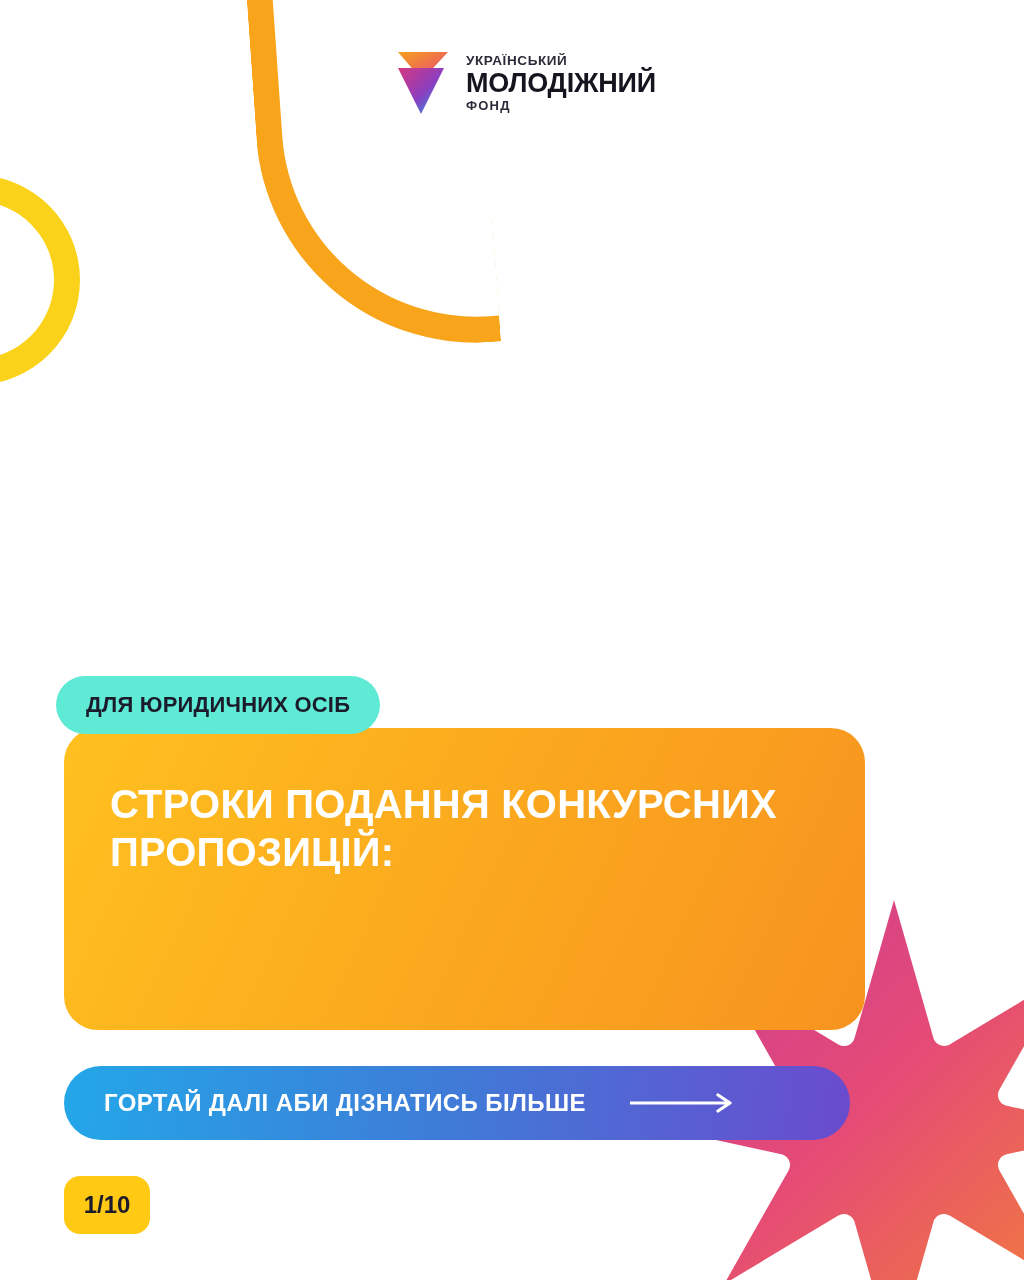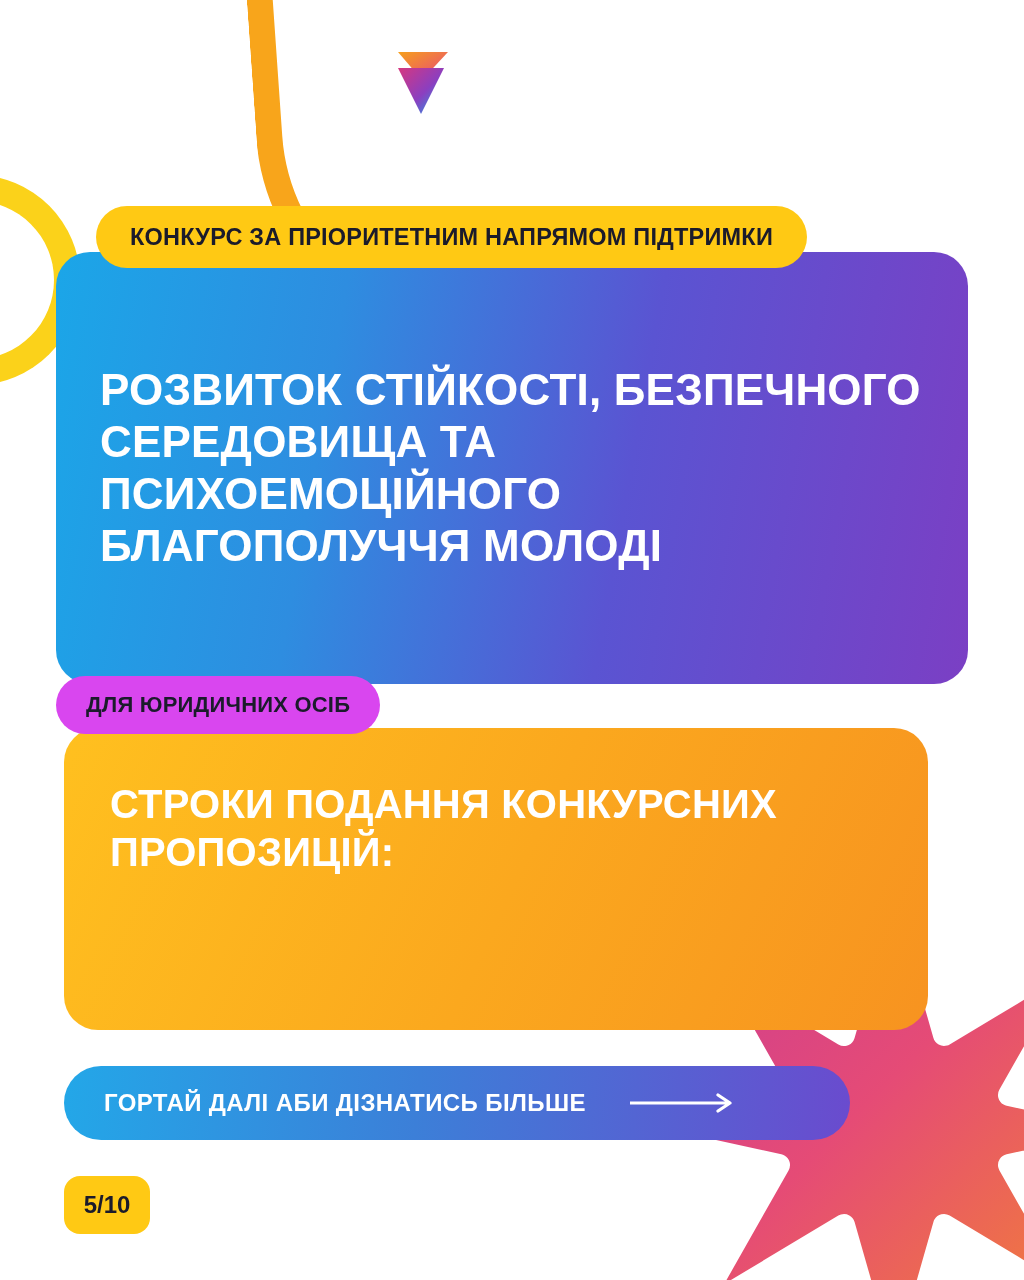--- a/index.html
+++ b/index.html
@@ -132,39 +132,39 @@
     letter-spacing: 0.2px;
     text-transform: uppercase;
   }
 
   .pill-yellow2 {
     position: absolute;
     left: 56px;
     top: 676px;
     height: 58px;
     padding: 0 30px;
-    background: #d946ef;
+    background: #5eead4;
     border-radius: 29px;
     display: flex;
     align-items: center;
     z-index: 4;
   }
   .pill-yellow2 span {
     font-size: 22px;
     font-weight: 800;
     color: #1b1b2b;
     letter-spacing: 0.2px;
     white-space: nowrap;
   }
 
   .card-orange {
     position: absolute;
     left: 64px;
     top: 728px;
-    width: 864px;
+    width: 801px;
     height: 302px;
     border-radius: 34px;
     background: linear-gradient(115deg, #FFC01F 0%, #FBA81E 52%, #F79320 100%);
     z-index: 3;
   }
   .card-orange h2 {
     position: absolute;
     left: 46px;
     top: 52px;
     width: 790px;
@@ -262,29 +262,28 @@
           <linearGradient id="lgB" x1="0" y1="0" x2="1" y2="1">
             <stop offset="0%" stop-color="#D7377F"></stop>
             <stop offset="55%" stop-color="#8B3FC0"></stop>
             <stop offset="100%" stop-color="#17A6E8"></stop>
           </linearGradient>
         </defs>
         <path d="M6 6 L56 6 L30 34 Z" fill="url(#lgA)"></path>
         <path d="M6 22 L52 22 L29 68 Z" fill="url(#lgB)"></path>
       </svg>
     </div>
-  </div>
-
-  <div class="pill-yellow">
-    <span>КОНКУРС ЗА ПРІОРИТЕТНИМ НАПРЯМОМ ПІДТРИМКИ</span>
-  </div>
-
-  <div class="card-blue">
-    <h1>РОЗВИТОК СТІЙКОСТІ, БЕЗПЕЧНОГО СЕРЕДОВИЩА ТА ПСИХОЕМОЦІЙНОГО БЛАГОПОЛУЧЧЯ МОЛОДІ</h1>
-  </div>
+    <div class="logo-text">
+      <div class="logo-l1">УКРАЇНСЬКИЙ</div>
+      <div class="logo-l2">МОЛОДІЖНИЙ</div>
+      <div class="logo-l3">ФОНД</div>
+    </div>
+  </div>
+
+
 
   <div class="pill-yellow2">
     <span>ДЛЯ ЮРИДИЧНИХ ОСІБ</span>
   </div>
 
   <div class="card-orange">
     <h2>СТРОКИ ПОДАННЯ КОНКУРСНИХ ПРОПОЗИЦІЙ:</h2>
     <div class="dates">
     </div>
   </div>
@@ -292,16 +291,16 @@
   <div class="cta">
     <span>ГОРТАЙ ДАЛІ АБИ ДІЗНАТИСЬ БІЛЬШЕ</span>
     <span class="arrow">
       <svg width="112" height="22" viewBox="0 0 112 22" aria-hidden="true">
         <path d="M0 11 H100 M88 3 L100 11 L88 19" fill="none" stroke="#ffffff" stroke-width="3.2" stroke-linecap="round" stroke-linejoin="round"></path>
       </svg>
     </span>
   </div>
 
   <div class="page-badge">
-    <span>5/10</span>
+    <span>1/10</span>
   </div>
 
 </div>
 
 </body></html>

